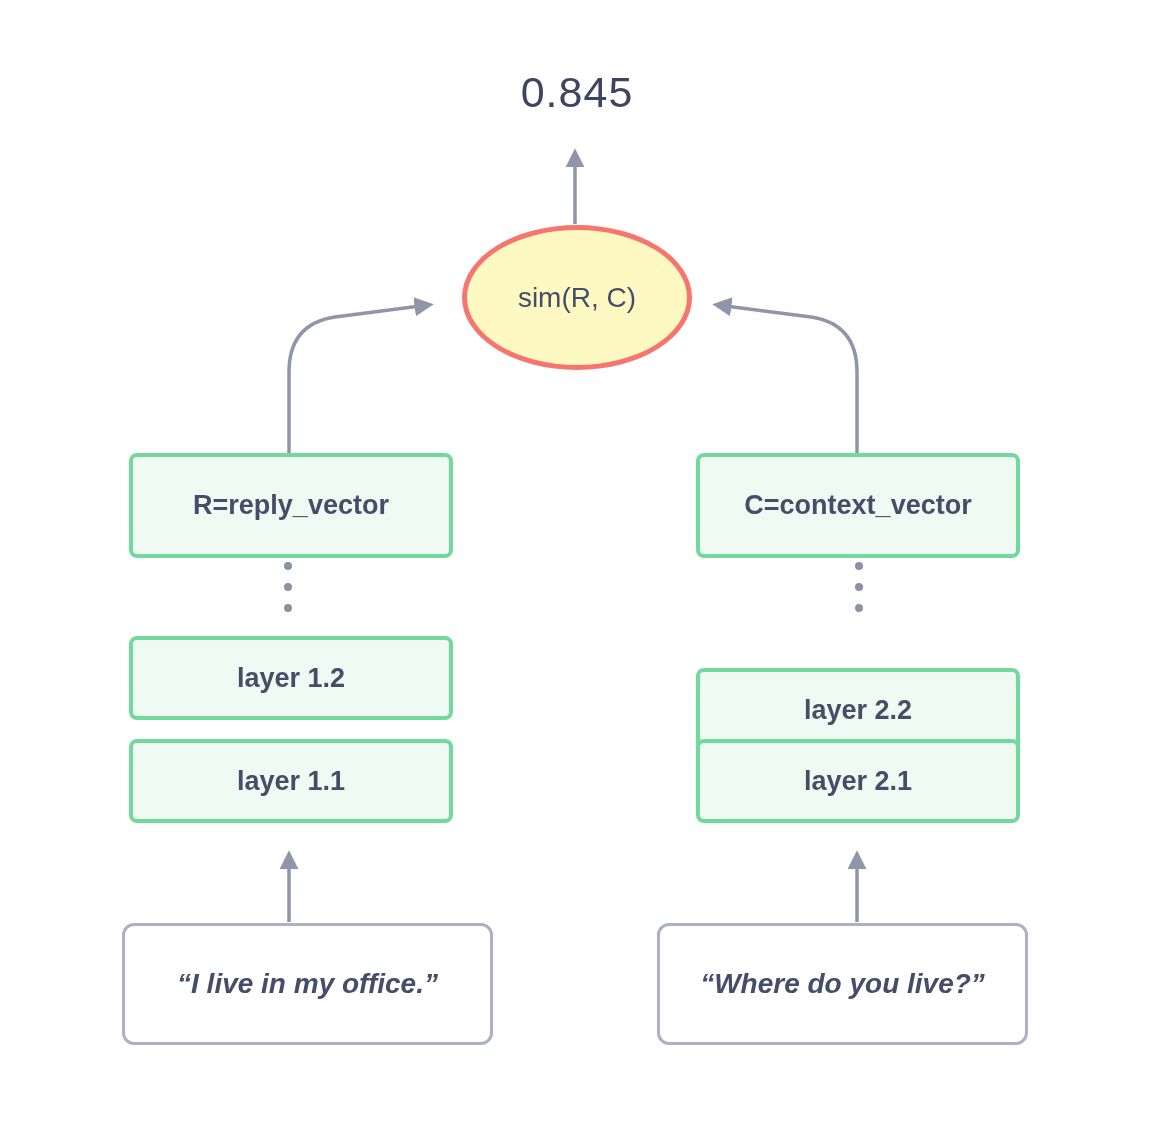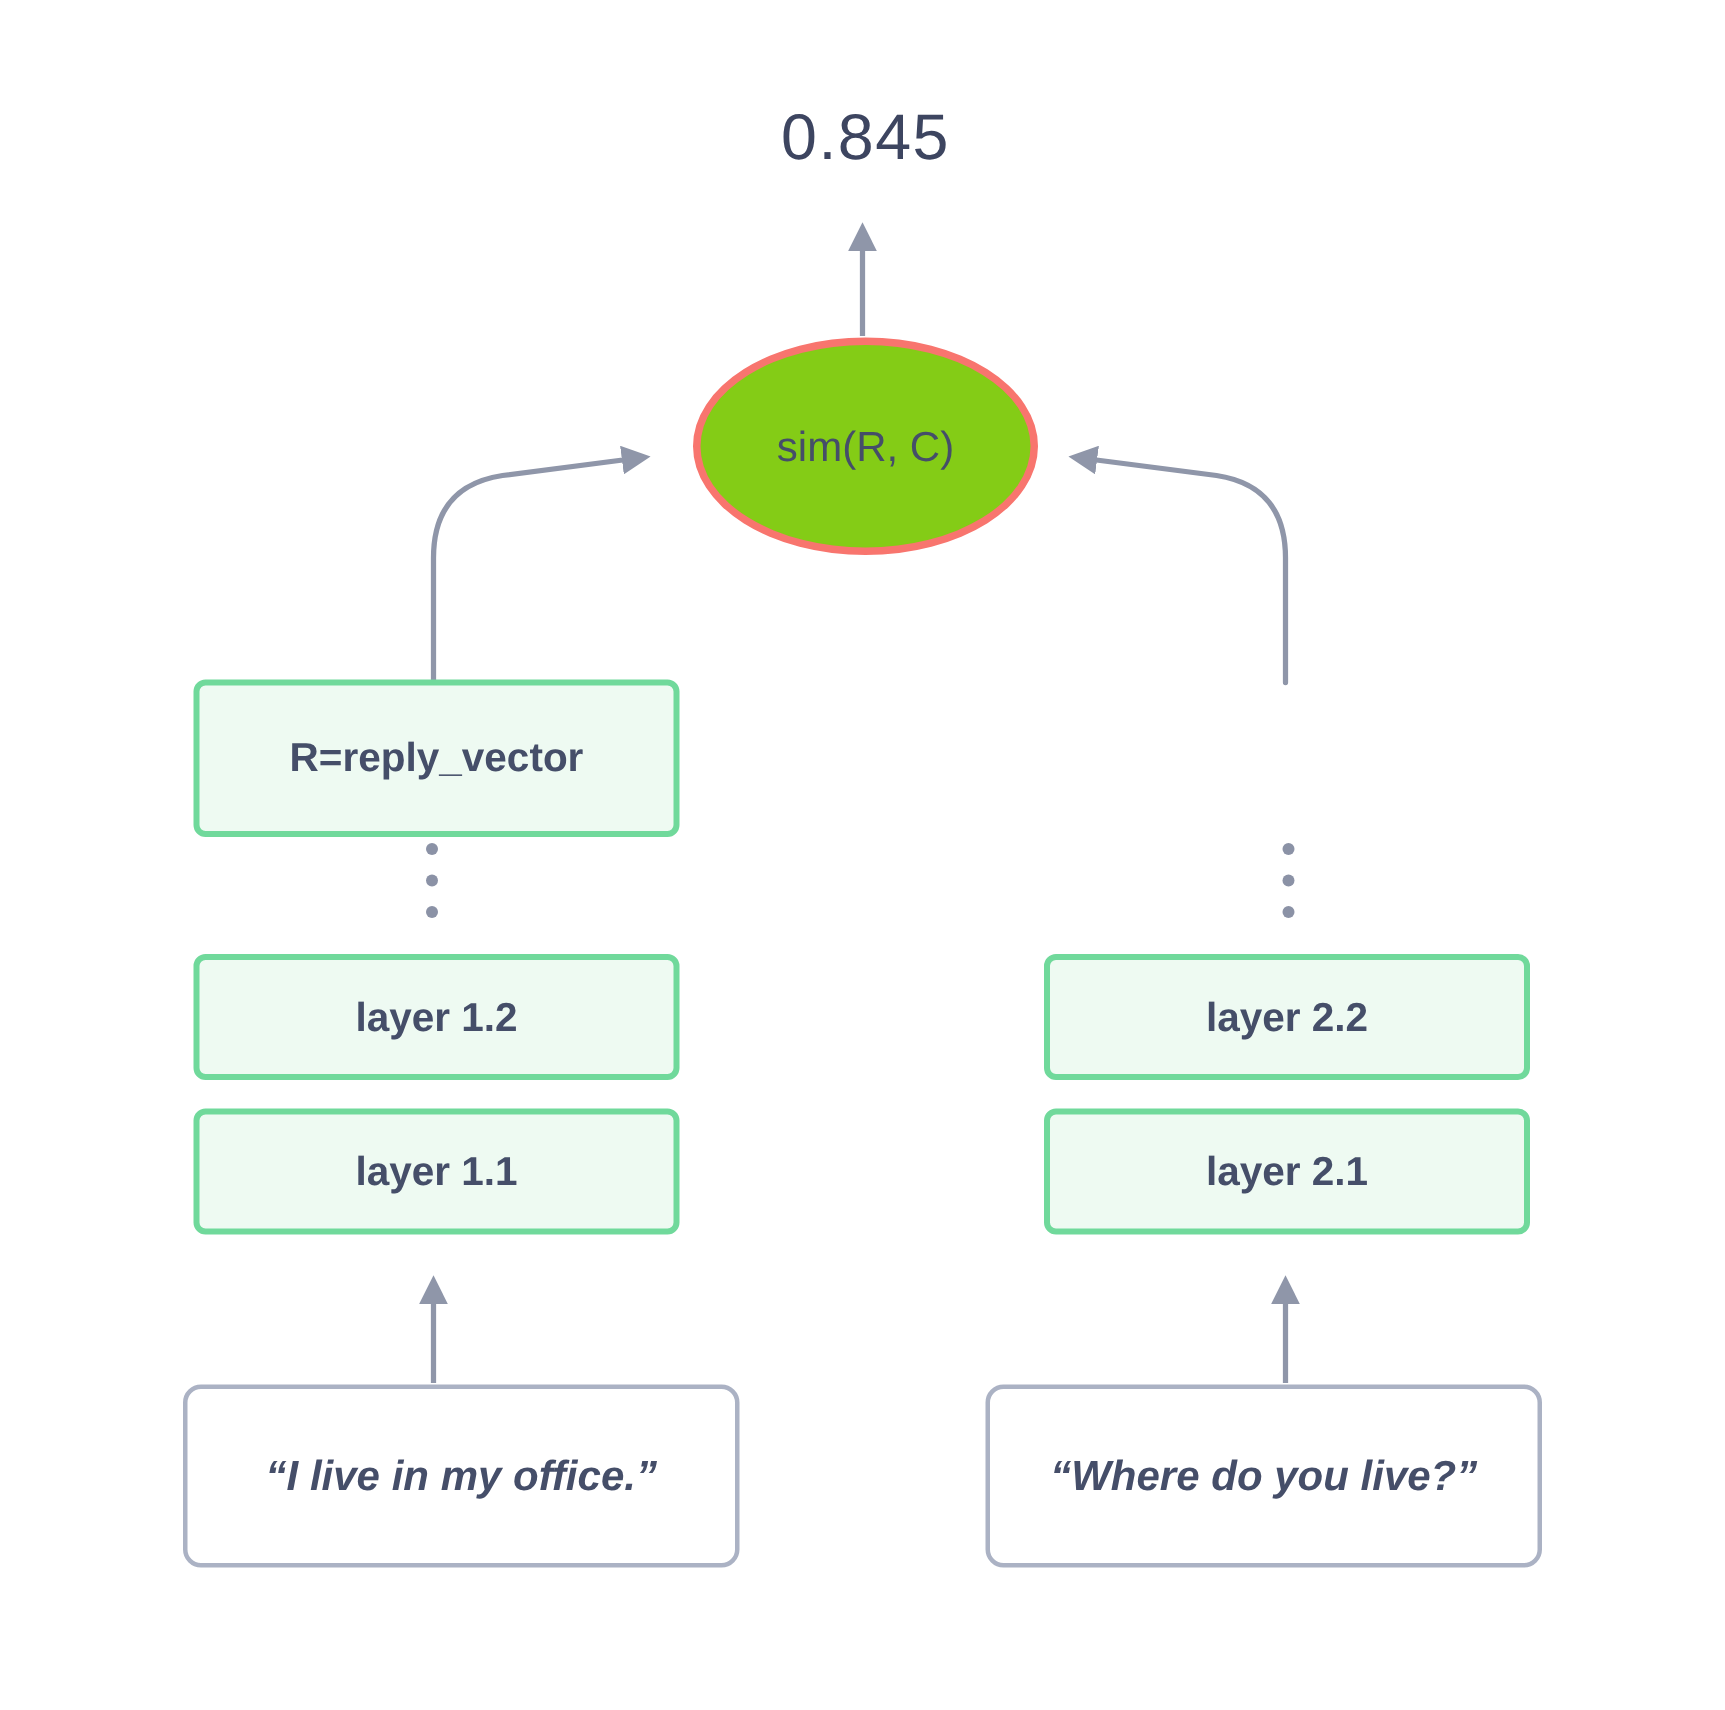--- a/index.html
+++ b/index.html
@@ -34,21 +34,21 @@
     height: 1140px;
     z-index: 1;
   }
 
   .sim-ellipse {
     left: 462px;
     top: 225px;
     width: 230px;
     height: 145px;
     box-sizing: border-box;
-    background: #84cc16;
+    background: #fef9c3;
     border: 5px solid #f8756e;
     border-radius: 50%;
     display: flex;
     align-items: center;
     justify-content: center;
     z-index: 2;
   }
   .sim-ellipse .label {
     font-size: 28px;
     font-weight: 500;
@@ -84,21 +84,21 @@
   }
 
   
   .l-output { left: 129px; top: 453px; }
   .l-layer2 { left: 129px; top: 636px; height: 84px; }
   .l-layer1 { left: 129px; top: 739px; height: 84px; }
   .l-input  { left: 122px; top: 923px; }
 
   
   .r-output { left: 696px; top: 453px; }
-  .r-layer2 { left: 696px; top: 636px; height: 84px; }
+  .r-layer2 { left: 696px; top: 668px; height: 84px; }
   .r-layer1 { left: 696px; top: 739px; height: 84px; }
   .r-input  { left: 657px; top: 923px; }
 
   .dots {
     width: 12px;
     display: flex;
     flex-direction: column;
     align-items: center;
     gap: 13px;
     z-index: 2;
@@ -156,20 +156,23 @@
   </div>
 
   <div class="abs node-box green-box l-layer1">
     <span>layer 1.1</span>
   </div>
 
   <div class="abs node-box input-box l-input">
     <span>“I live in my office.”</span>
   </div>
 
+  <div class="abs node-box green-box r-output">
+    <span>C=context_vector</span>
+  </div>
 
   <div class="abs dots r-dots">
     <div class="dot"></div>
     <div class="dot"></div>
     <div class="dot"></div>
   </div>
 
   <div class="abs node-box green-box r-layer2">
     <span>layer 2.2</span>
   </div>

